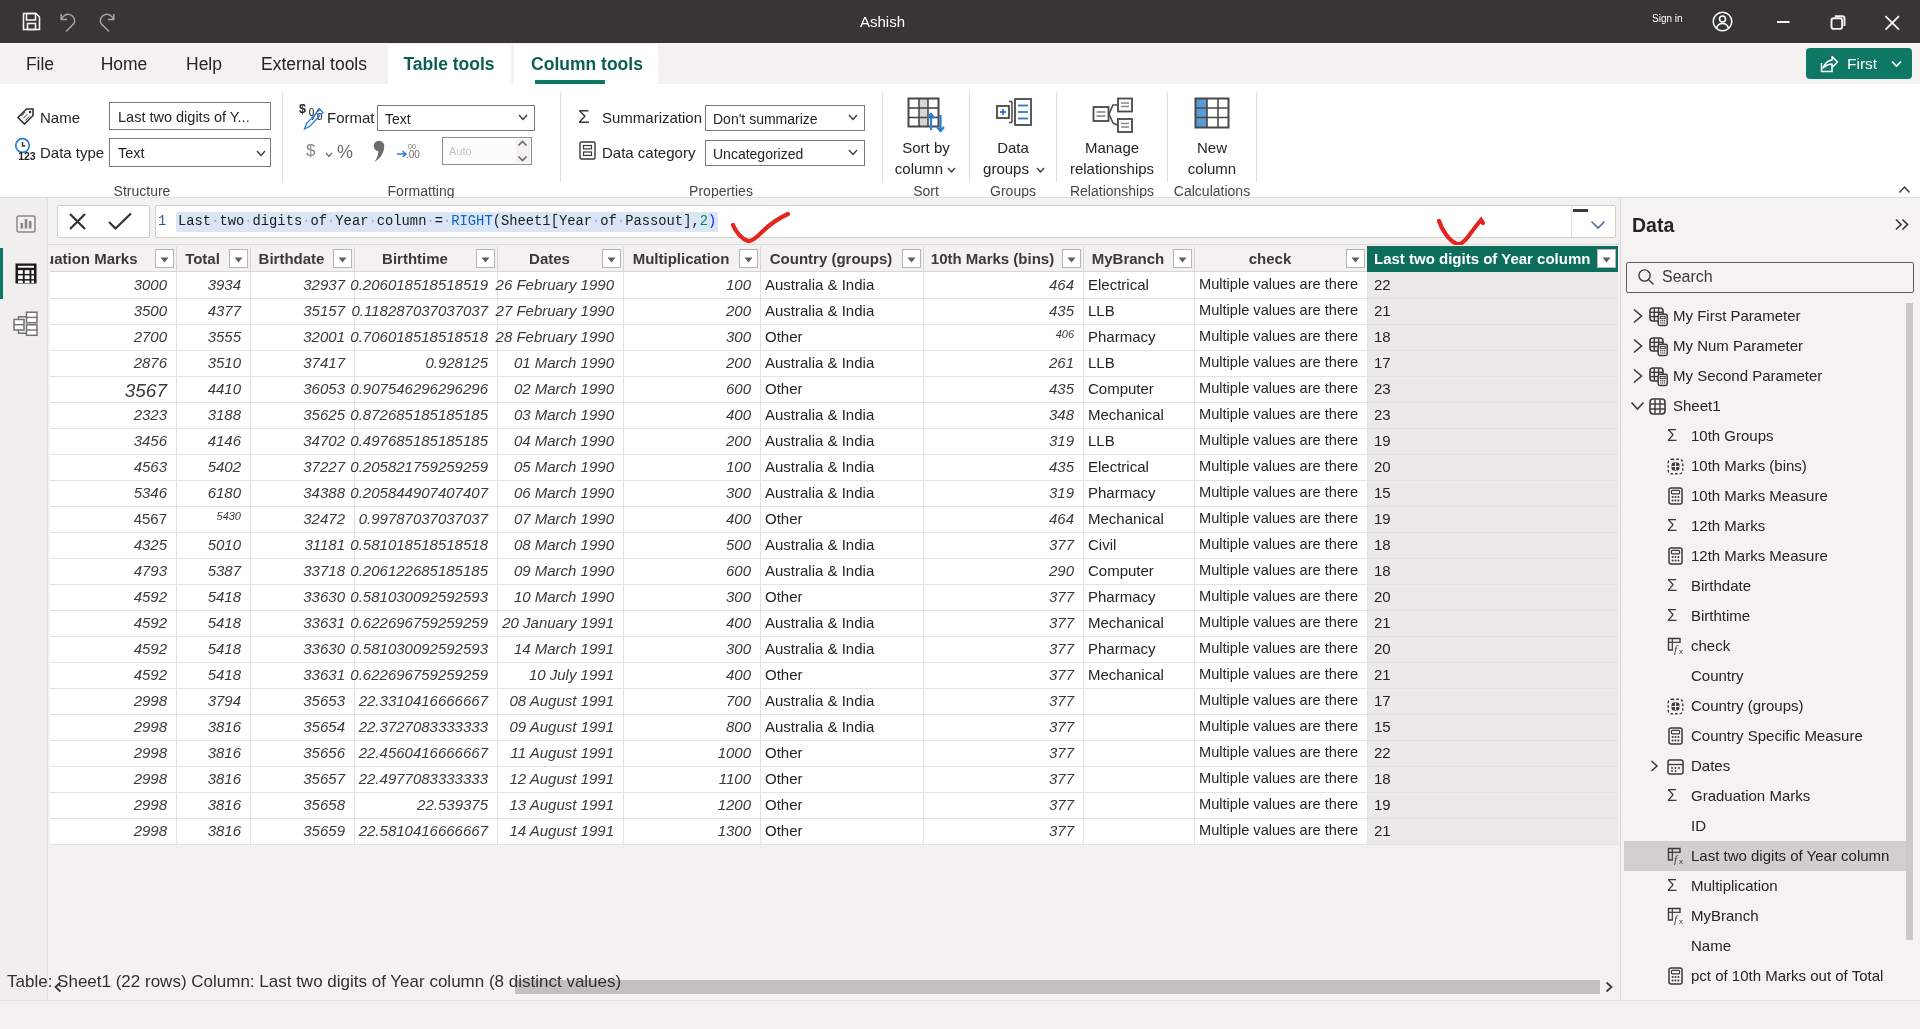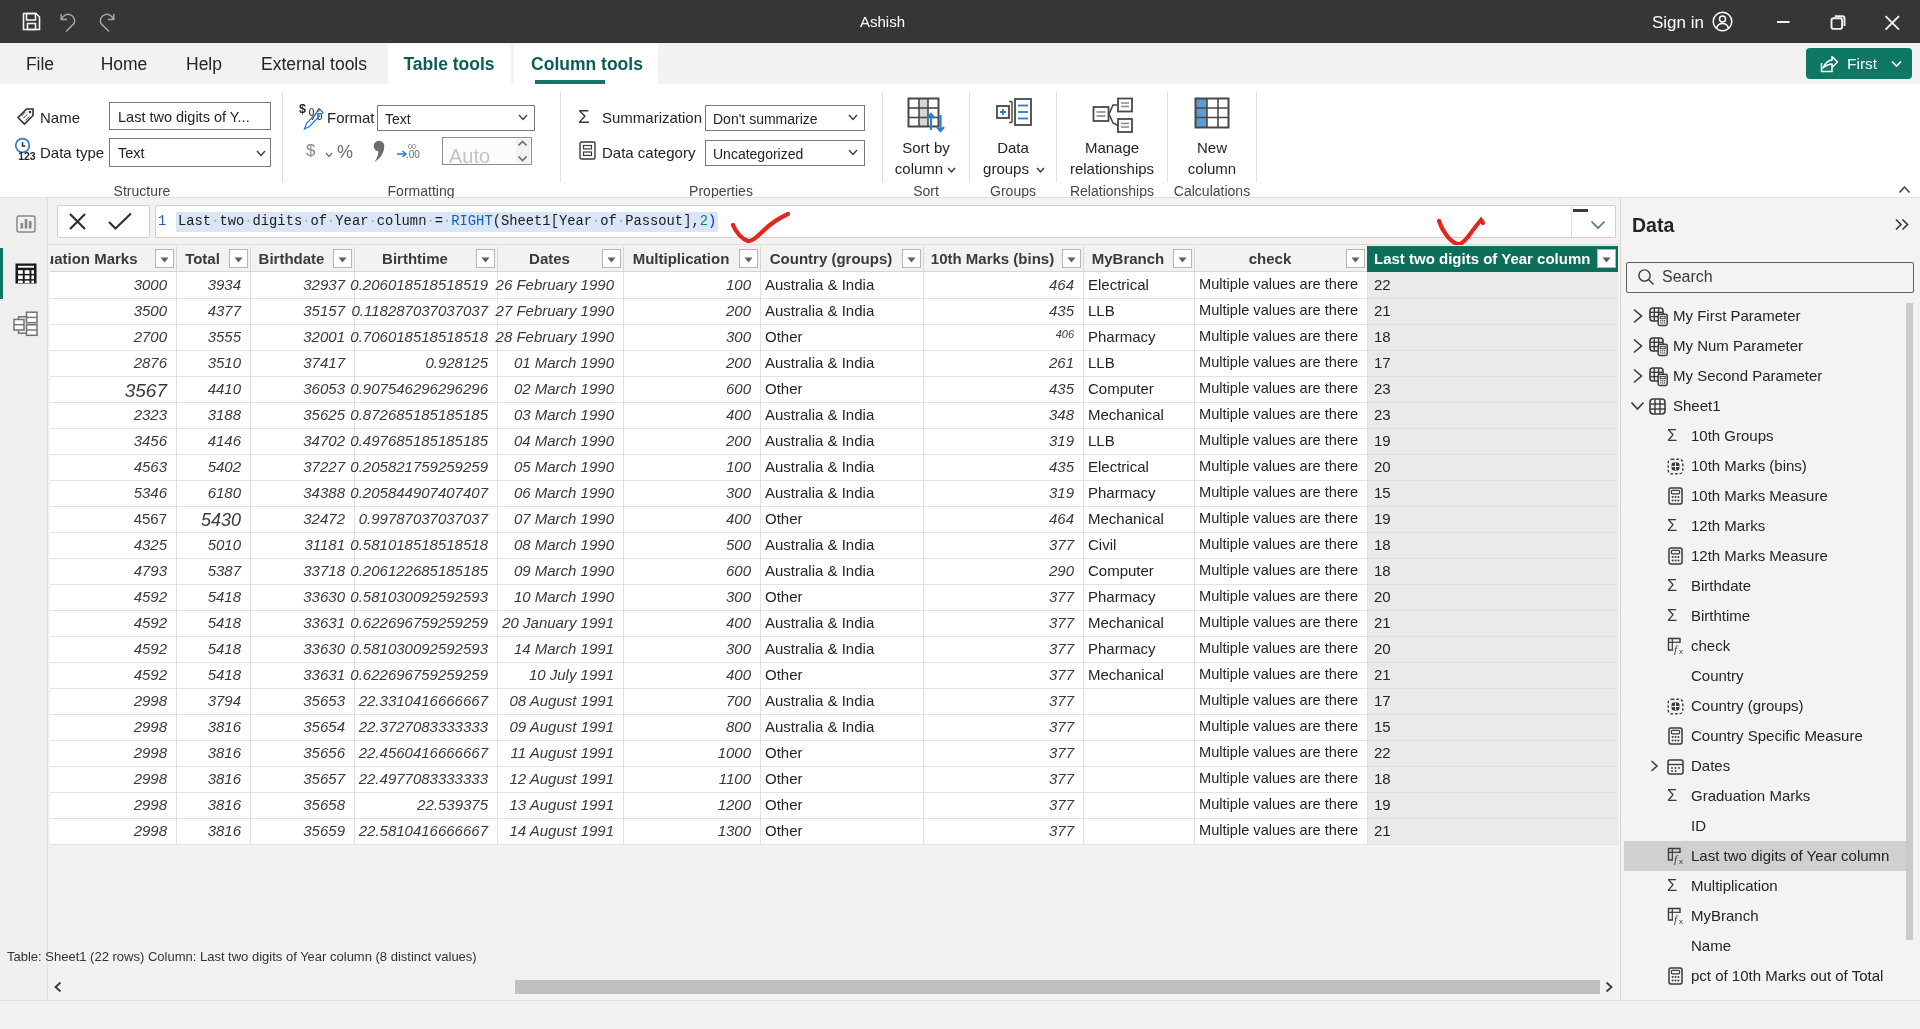--- a/index.html
+++ b/index.html
@@ -15,21 +15,21 @@
 </svg>
 <svg style="left:59px;top:12px" width="20" height="20" viewBox="0 0 20 20">
 <path d="M2.2 2 V7.6 H8" fill="none" stroke="#a9a7a5" stroke-width="1.5"></path>
 <path d="M2.4 7.4 C4 3.6,7.8 1.6,11 2.6 C14.8 3.9,16.8 8,15 11.6 L7 19.5" fill="none" stroke="#a9a7a5" stroke-width="1.5"></path>
 </svg>
 <svg style="left:96px;top:12px" width="20" height="20" viewBox="0 0 20 20">
 <path d="M17.8 2 V7.6 H12" fill="none" stroke="#a9a7a5" stroke-width="1.5"></path>
 <path d="M17.6 7.4 C16 3.6,12.2 1.6,9 2.6 C5.2 3.9,3.2 8,5 11.6 L13 19.5" fill="none" stroke="#a9a7a5" stroke-width="1.5"></path>
 </svg>
 <div class="t" style="left:860px;top:13px;font-size:15px;color:#ffffff;">Ashish</div>
-<div class="t" style="left:1652px;top:13px;font-size:17px;color:#ffffff;">Sign in</div>
+<div class="t" style="left:1652px;top:13px;font-size:10px;color:#ffffff;">Sign in</div>
 <svg style="left:1712px;top:11px" width="21" height="21" viewBox="0 0 21 21">
 <circle cx="10.5" cy="10.5" r="9.3" fill="none" stroke="#ffffff" stroke-width="1.5"></circle>
 <circle cx="10.5" cy="8" r="3" fill="none" stroke="#ffffff" stroke-width="1.5"></circle>
 <path d="M4.5 17.2 C5.5 13.8,8 12.6,10.5 12.6 C13 12.6,15.5 13.8,16.5 17.2" fill="none" stroke="#ffffff" stroke-width="1.5"></path>
 </svg>
 <svg style="left:1770px;top:12px" width="140" height="20" viewBox="0 0 140 20">
 <line x1="7" y1="10" x2="19.5" y2="10" stroke="#f2f2f2" stroke-width="2"></line>
 <rect x="61.5" y="6.3" width="10.6" height="10.6" rx="2.2" fill="none" stroke="#f2f2f2" stroke-width="1.9"></rect>
 <path d="M64.8 4.2 H72.4 Q74.5 4.2 74.5 6.3 V13.9" fill="none" stroke="#f2f2f2" stroke-width="1.9"></path>
 <path d="M115.5 4.2 L129 17.7 M129 4.2 L115.5 17.7" stroke="#f2f2f2" stroke-width="1.9"></path>
@@ -98,21 +98,21 @@
 <svg style="left:372px;top:140px" width="14" height="23" viewBox="0 0 14 23">
 <circle cx="7" cy="6" r="5.3" fill="#6e6c6a"></circle>
 <path d="M12.2 7.5 C11.6 13.5,8.2 18.6,2.6 21.8 C5.4 17.8,6.7 13.6,6.3 10.2 Z" fill="#6e6c6a"></path>
 </svg>
 <svg style="left:396px;top:141px" width="28" height="22" viewBox="0 0 28 22">
 <path d="M1 13 H9 M6.5 10 L10 13 L6.5 16" fill="none" stroke="#2b7cd3" stroke-width="1.5"></path>
 <text x="10" y="17" font-family="Liberation Sans" font-size="10" fill="#6e6c6a">.00</text>
 <text x="12" y="8" font-family="Liberation Sans" font-size="7" fill="#6e6c6a">00</text>
 </svg>
 <div class="abs" style="left:442px;top:137px;width:90px;height:28px;background:#fcfcfb;border:1.5px solid #8f8d8b;box-sizing:border-box;"></div>
-<div class="t" style="left:449px;top:145px;font-size:20px;color:#c6c4c2;text-align:center;">Auto</div>
+<div class="t" style="left:449px;top:145px;font-size:11px;color:#c6c4c2;text-align:center;">Auto</div>
 <div class="abs" style="left:516px;top:139px;width:14px;height:24px;background:#f3f2f1;"></div>
 <svg style="left:517px;top:140px" width="12" height="22" viewBox="0 0 12 22">
 <path d="M1.5 5.5 L5.5 1.5 L9.5 5.5" fill="none" stroke="#6e6c6a" stroke-width="1.7"></path>
 <path d="M1.5 16.5 L5.5 20.5 L9.5 16.5" fill="none" stroke="#6e6c6a" stroke-width="1.7"></path>
 </svg>
 <div class="t" style="left:578px;top:106px;font-size:19px;color:#3b3a39;">Σ</div>
 <div class="t" style="left:602px;top:109px;font-size:15px;color:#252423;">Summarization</div>
 <div class="abs" style="left:705px;top:105px;width:160px;height:26px;background:#fff;border:1px solid #7a7977;box-sizing:border-box;"></div>
 <div class="t" style="left:713px;top:111px;font-size:14px;color:#252423;">Don't summarize</div>
 <svg style="left:848px;top:114px" width="10" height="7" viewBox="0 0 10 7">
@@ -443,21 +443,21 @@
 <div class="t" style="left:345px;top:484px;transform:translateX(-100%);font-size:15px;font-style:italic;color:#3a3a3a;">34388</div>
 <div class="t" style="left:488px;top:484px;transform:translateX(-100%);font-size:15px;font-style:italic;color:#3a3a3a;">0.205844907407407</div>
 <div class="t" style="left:614px;top:484px;transform:translateX(-100%);font-size:15px;font-style:italic;color:#3a3a3a;">06 March 1990</div>
 <div class="t" style="left:751px;top:484px;transform:translateX(-100%);font-size:15px;font-style:italic;color:#3a3a3a;">300</div>
 <div class="t" style="left:765px;top:484px;font-size:15px;color:#252423;">Australia &amp; India</div>
 <div class="t" style="left:1074px;top:484px;transform:translateX(-100%);font-size:15px;font-style:italic;color:#3a3a3a;">319</div>
 <div class="t" style="left:1088px;top:484px;font-size:15px;color:#252423;">Pharmacy</div>
 <div class="t" style="left:1199px;top:484px;font-size:15px;color:#252423;font-size:14.6px;">Multiple values are there</div>
 <div class="t" style="left:1374px;top:484px;font-size:15px;color:#252423;">15</div>
 <div class="t" style="left:167px;top:510px;transform:translateX(-100%);font-size:15px;color:#3a3a3a;">4567</div>
-<div class="t" style="left:241px;top:510px;transform:translateX(-100%);font-size:18px;font-style:italic;color:#3a3a3a;">5430</div>
+<div class="t" style="left:241px;top:510px;transform:translateX(-100%);font-size:11px;font-style:italic;color:#3a3a3a;">5430</div>
 <div class="t" style="left:345px;top:510px;transform:translateX(-100%);font-size:15px;font-style:italic;color:#3a3a3a;">32472</div>
 <div class="t" style="left:488px;top:510px;transform:translateX(-100%);font-size:15px;font-style:italic;color:#3a3a3a;">0.99787037037037</div>
 <div class="t" style="left:614px;top:510px;transform:translateX(-100%);font-size:15px;font-style:italic;color:#3a3a3a;">07 March 1990</div>
 <div class="t" style="left:751px;top:510px;transform:translateX(-100%);font-size:15px;font-style:italic;color:#3a3a3a;">400</div>
 <div class="t" style="left:765px;top:510px;font-size:15px;color:#252423;">Other</div>
 <div class="t" style="left:1074px;top:510px;transform:translateX(-100%);font-size:15px;font-style:italic;color:#3a3a3a;">464</div>
 <div class="t" style="left:1088px;top:510px;font-size:15px;color:#252423;">Mechanical</div>
 <div class="t" style="left:1199px;top:510px;font-size:15px;color:#252423;font-size:14.6px;">Multiple values are there</div>
 <div class="t" style="left:1374px;top:510px;font-size:15px;color:#252423;">19</div>
 <div class="t" style="left:167px;top:536px;transform:translateX(-100%);font-size:15px;font-style:italic;color:#3a3a3a;">4325</div>
@@ -778,12 +778,12 @@
 <circle cx="4.6" cy="10" r="1" fill="#3b3a39"></circle>
     <circle cx="7.5" cy="10" r="1" fill="#3b3a39"></circle>
     <circle cx="10.4" cy="10" r="1" fill="#3b3a39"></circle>
 <circle cx="4.6" cy="13.5" r="1" fill="#3b3a39"></circle>
     <circle cx="7.5" cy="13.5" r="1" fill="#3b3a39"></circle>
     <circle cx="10.4" cy="13.5" r="1" fill="#3b3a39"></circle>
 </svg>
 <div class="t" style="left:1691px;top:967px;font-size:15px;color:#252423;">pct of 10th Marks out of Total</div>
 <div class="abs" style="left:1906px;top:303px;width:7px;height:637px;background:#cccac8;"></div>
 <div class="abs" style="left:0;top:1000px;width:1920px;height:29px;background:#f3f2f1;border-top:1px solid #e1dfdd;box-sizing:border-box;"></div>
-<div class="t" style="left:7px;top:949px;font-size:13px;color:#323130;">Table: Sheet1 (22 rows) Column: Last two digits of Year column (8 distinct values)</div>
+<div class="t" style="left:7px;top:972px;font-size:17px;color:#323130;">Table: Sheet1 (22 rows) Column: Last two digits of Year column (8 distinct values)</div>
 </body></html>

